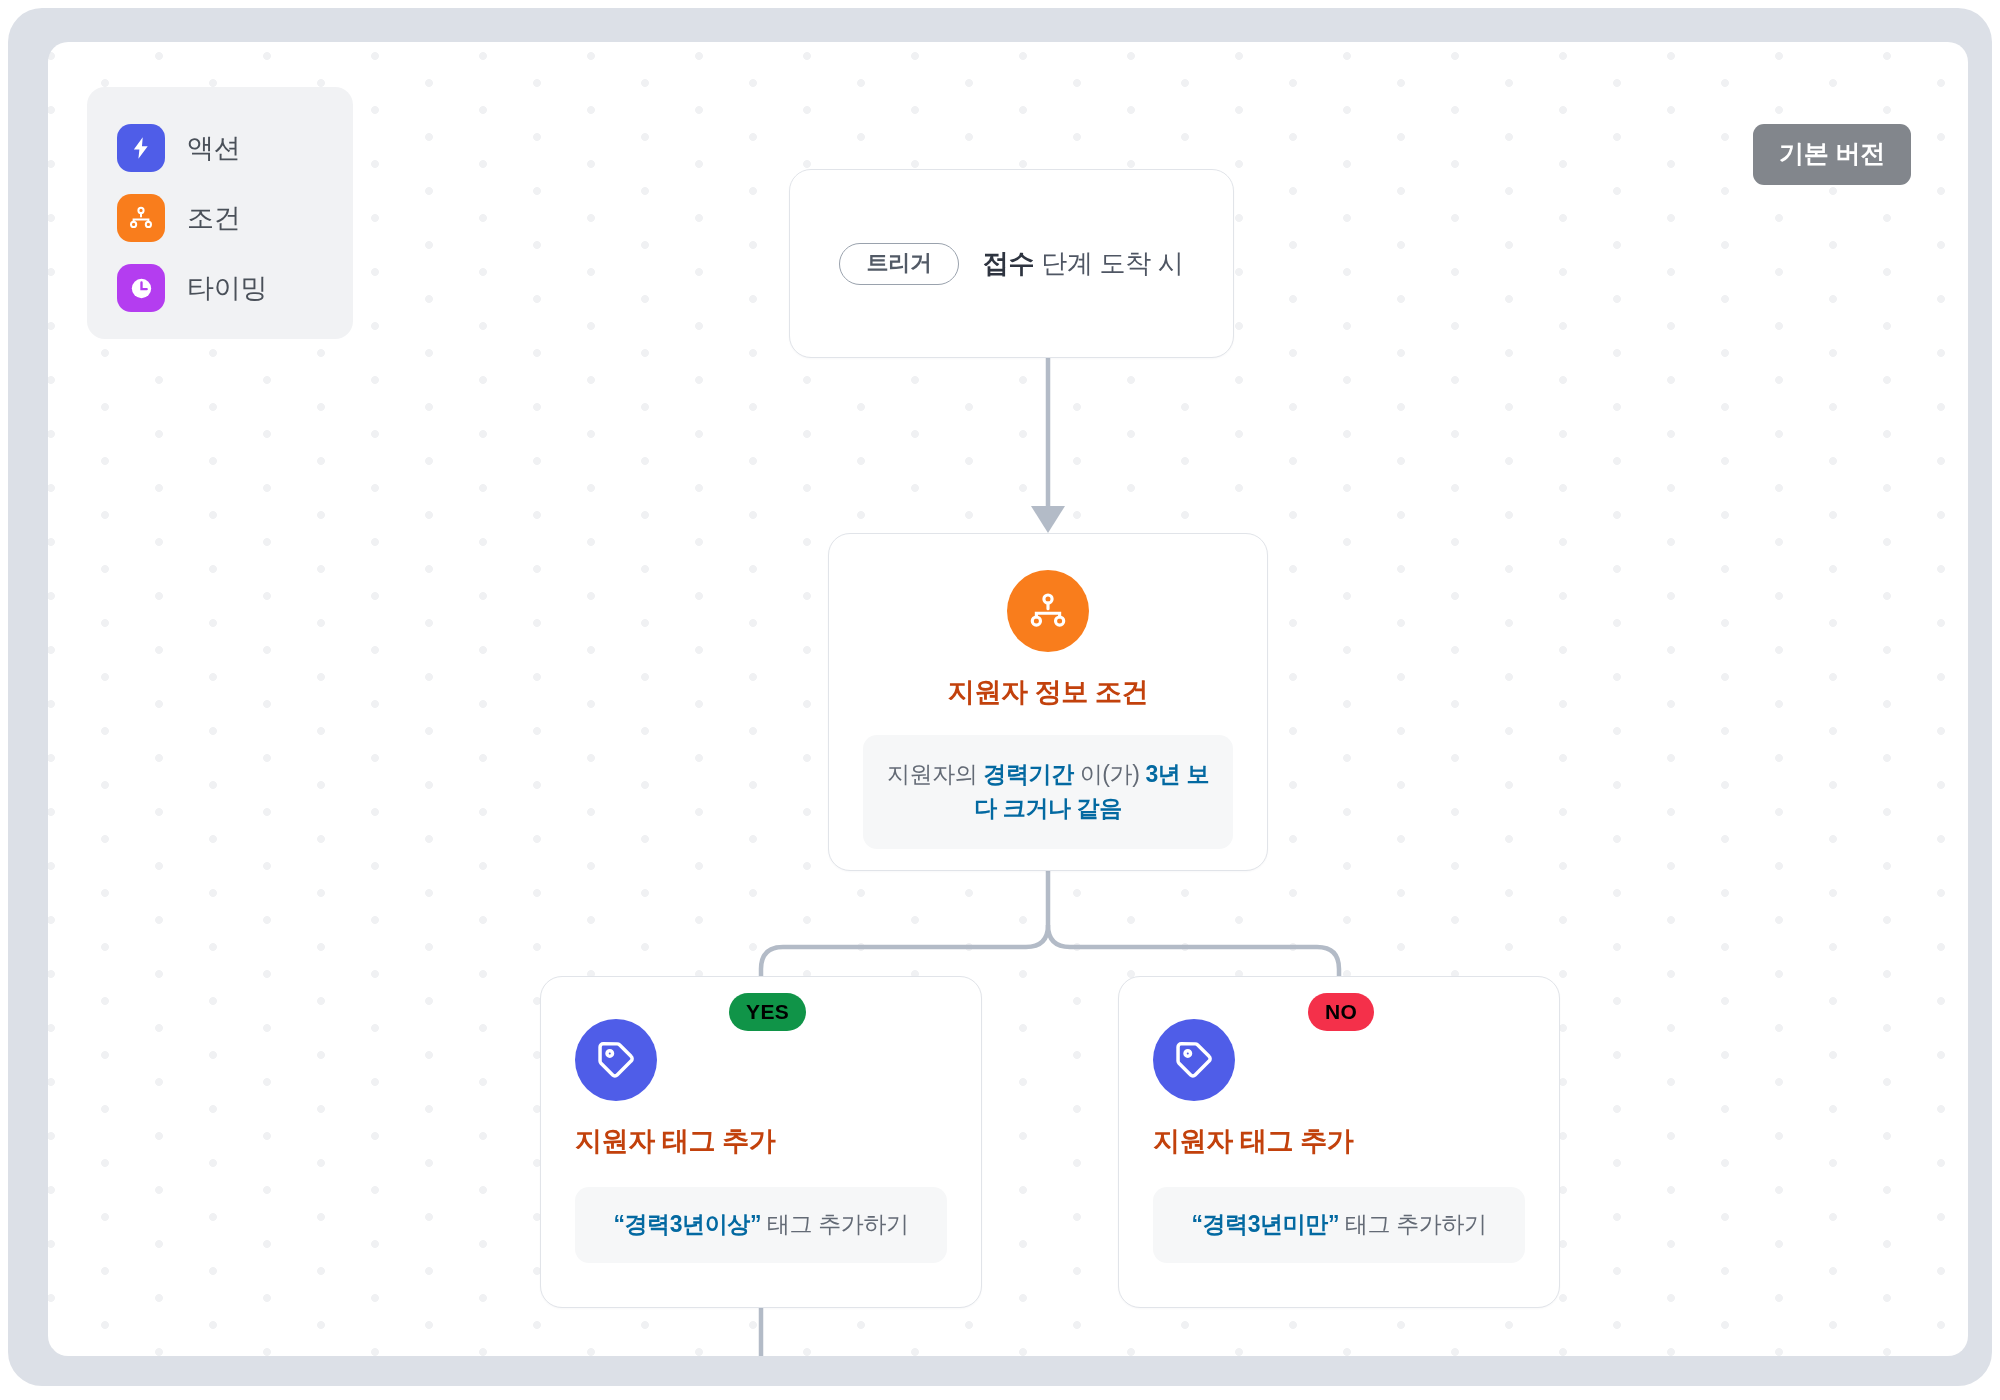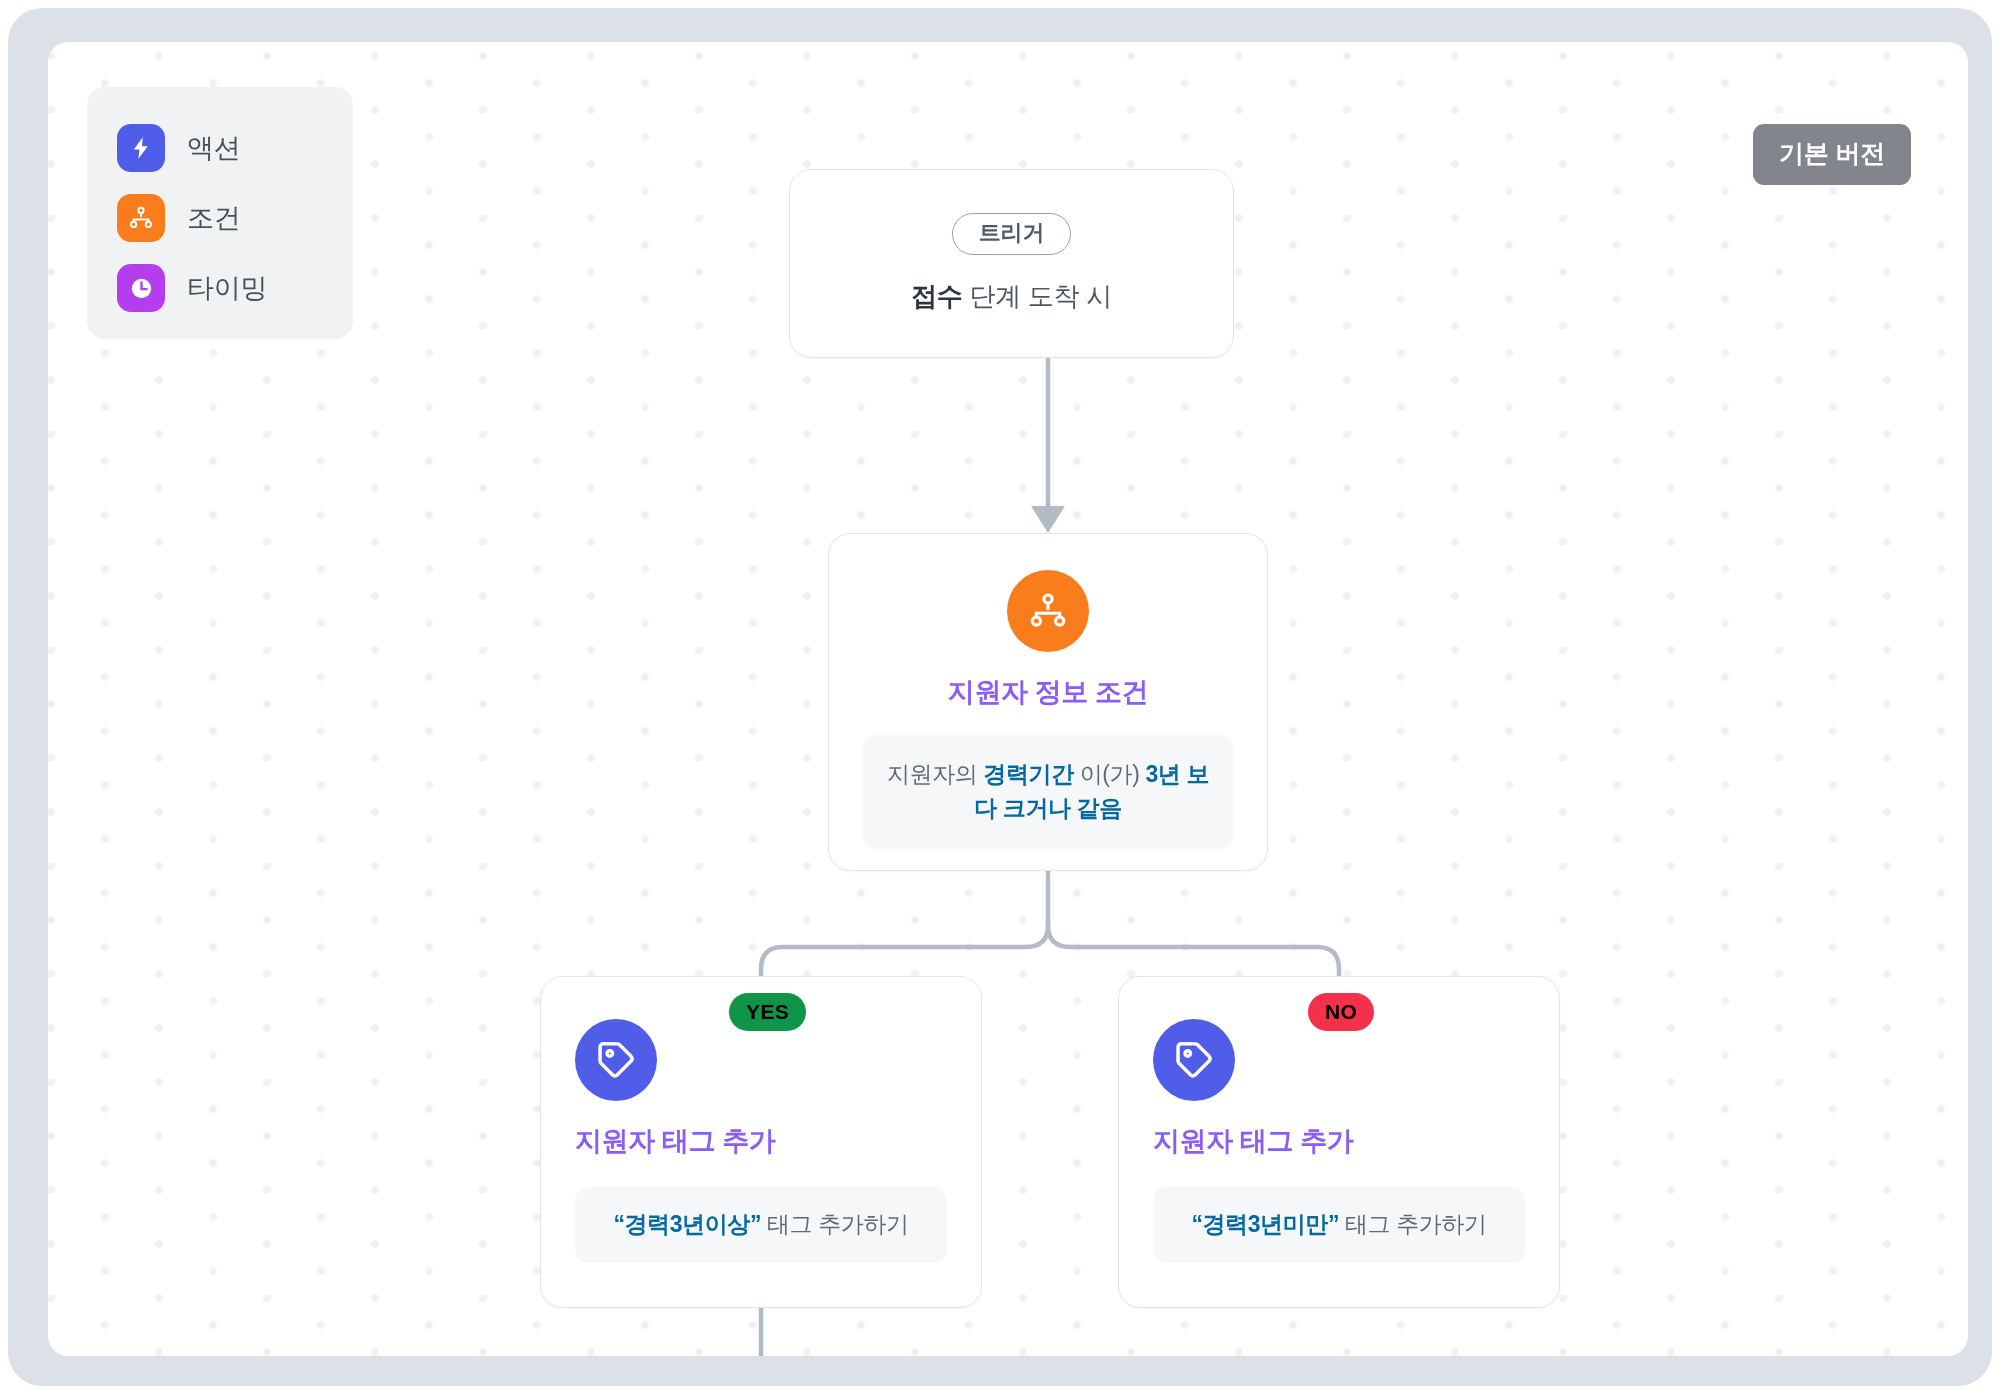--- a/index.html
+++ b/index.html
@@ -92,21 +92,21 @@
     border: 1.6px solid #e1e4e9;
     border-radius: 22px;
     box-shadow: 0 1px 2px rgba(28,40,64,0.03);
   }
 
   
   .node-trigger {
     left: 741px; top: 127px;
     width: 445px; height: 189px;
     display: flex;
-    flex-direction: column;
+    flex-direction: row;
     align-items: center;
     justify-content: center;
     gap: 24px;
   }
   .trigger-pill {
     border: 1.8px solid #9aa2ad;
     border-radius: 999px;
     color: #525a66;
     font-size: 22px;
     font-weight: bold;
@@ -133,21 +133,21 @@
   .icon-circle {
     width: 82px; height: 82px;
     border-radius: 50%;
     display: flex; align-items: center; justify-content: center;
     flex: 0 0 auto;
   }
   .icon-circle svg { display: block; }
   .node-title {
     font-size: 27px;
     font-weight: bold;
-    color: #8b5cf6;
+    color: #c2410c;
     letter-spacing: -0.4px;
     margin-top: 22px;
   }
   .node-detail {
     margin-top: 25px;
     width: 100%;
     background: #f6f7f8;
     border-radius: 14px;
     padding: 22px 20px 24px;
     text-align: center;

